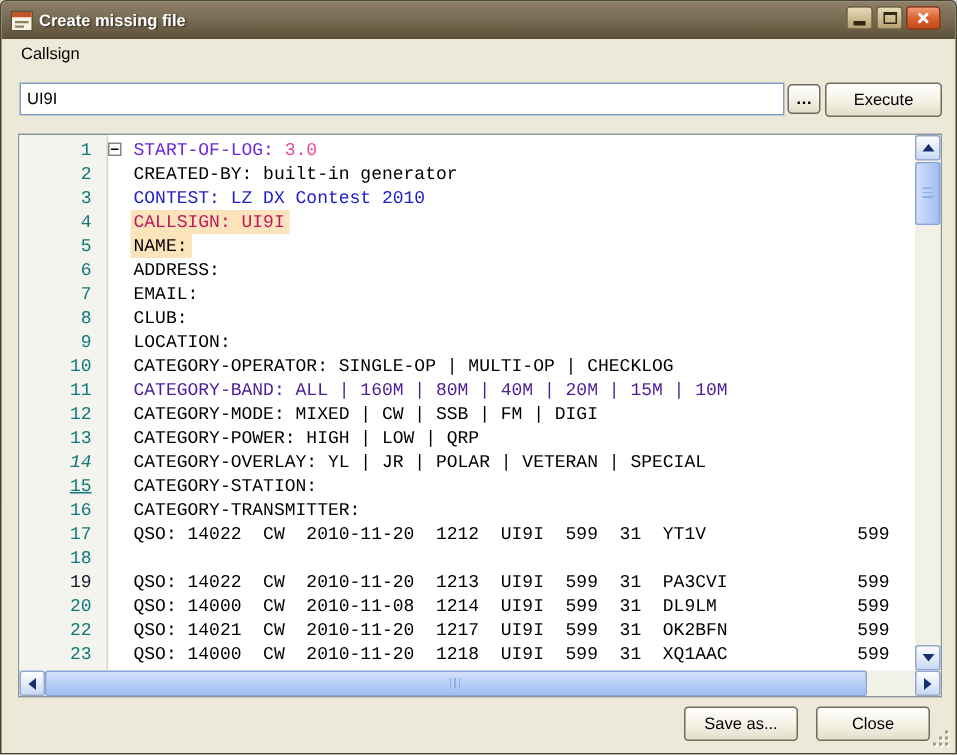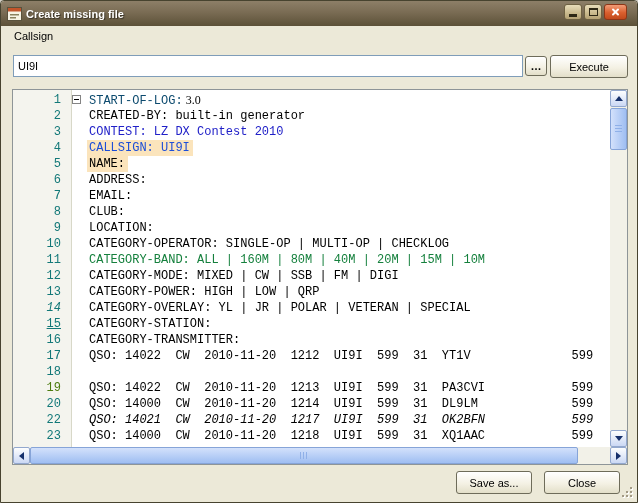--- a/index.html
+++ b/index.html
@@ -143,41 +143,41 @@
     </span>
   </div>
 
   <div class="lbl-callsign">Callsign</div>
   <input class="edit" type="text" value="UI9I" style="">
   <button class="btn btn-browse">…</button>
   <button class="btn btn-execute">Execute</button>
 
   <div class="editor">
     <div class="ed-viewport">
-        <div class="ed-row"><span class="ed-num" style="color: rgb(18, 120, 120);">1</span><span class="ed-fold"><span class="fold-box"></span></span><span class="ed-text"><span style="color: #0c4a6e; font-family: Liberation Mono, monospace;">START-OF-LOG:</span><span style="color: #000000; font-family: Liberation Serif, serif;"> 3.0</span></span></div>
+        <div class="ed-row"><span class="ed-num" style="color: rgb(18, 120, 120);">1</span><span class="ed-fold"><span class="fold-box"></span></span><span class="ed-text"><span style="color: #6d28d9; font-family: Liberation Mono, monospace;">START-OF-LOG:</span><span style="color: #ec4899;"> 3.0</span></span></div>
         <div class="ed-row"><span class="ed-num" style="color: rgb(18, 120, 120);">2</span><span class="ed-fold"></span><span class="ed-text"><span style="color: rgb(0, 0, 0);">CREATED-BY: built-in generator</span></span></div>
         <div class="ed-row"><span class="ed-num" style="color: rgb(18, 120, 120);">3</span><span class="ed-fold"></span><span class="ed-text"><span style="color: rgb(32, 32, 200);">CONTEST: LZ DX Contest 2010</span></span></div>
-        <div class="ed-row"><span class="ed-num" style="color: rgb(18, 120, 120);">4</span><span class="ed-fold"></span><span class="ed-text hl" style="background: rgb(251, 228, 188);"><span style="color: #1d4ed8; text-align: center;">CALLSIGN: UI9I</span></span></div>
+        <div class="ed-row"><span class="ed-num" style="color: rgb(18, 120, 120);">4</span><span class="ed-fold"></span><span class="ed-text hl" style="background: rgb(251, 228, 188);"><span style="color: #be185d; text-align: center;">CALLSIGN: UI9I</span></span></div>
         <div class="ed-row"><span class="ed-num" style="color: rgb(18, 120, 120);">5</span><span class="ed-fold"></span><span class="ed-text hl" style="background: rgb(251, 228, 188);"><span style="color: rgb(0, 0, 0);">NAME:</span></span></div>
         <div class="ed-row"><span class="ed-num" style="color: rgb(18, 120, 120);">6</span><span class="ed-fold"></span><span class="ed-text"><span style="color: rgb(0, 0, 0);">ADDRESS:</span></span></div>
         <div class="ed-row"><span class="ed-num" style="color: rgb(18, 120, 120);">7</span><span class="ed-fold"></span><span class="ed-text"><span style="color: rgb(0, 0, 0);">EMAIL:</span></span></div>
         <div class="ed-row"><span class="ed-num" style="color: rgb(18, 120, 120);">8</span><span class="ed-fold"></span><span class="ed-text"><span style="color: rgb(0, 0, 0);">CLUB:</span></span></div>
         <div class="ed-row"><span class="ed-num" style="color: rgb(18, 120, 120);">9</span><span class="ed-fold"></span><span class="ed-text"><span style="color: rgb(0, 0, 0);">LOCATION:</span></span></div>
         <div class="ed-row"><span class="ed-num" style="color: rgb(18, 120, 120);">10</span><span class="ed-fold"></span><span class="ed-text"><span style="color: rgb(0, 0, 0);">CATEGORY-OPERATOR: SINGLE-OP | MULTI-OP | CHECKLOG</span></span></div>
-        <div class="ed-row"><span class="ed-num" style="color: rgb(18, 120, 120); padding-left: 10px;">11</span><span class="ed-fold"></span><span class="ed-text"><span style="color: #15803d;">CATEGORY-BAND: ALL | 160M | 80M | 40M | 20M | 15M | 10M</span></span></div>
+        <div class="ed-row"><span class="ed-num" style="color: rgb(18, 120, 120); padding-left: 10px;">11</span><span class="ed-fold"></span><span class="ed-text"><span style="color: #4c1d95;">CATEGORY-BAND: ALL | 160M | 80M | 40M | 20M | 15M | 10M</span></span></div>
         <div class="ed-row"><span class="ed-num" style="color: rgb(18, 120, 120);">12</span><span class="ed-fold"></span><span class="ed-text"><span style="color: rgb(0, 0, 0);">CATEGORY-MODE: MIXED | CW | SSB | FM | DIGI</span></span></div>
         <div class="ed-row"><span class="ed-num" style="color: rgb(18, 120, 120);">13</span><span class="ed-fold"></span><span class="ed-text"><span style="color: rgb(0, 0, 0);">CATEGORY-POWER: HIGH | LOW | QRP</span></span></div>
         <div class="ed-row"><span class="ed-num" style="color: rgb(18, 120, 120); font-style: italic;">14</span><span class="ed-fold"></span><span class="ed-text"><span style="color: rgb(0, 0, 0);">CATEGORY-OVERLAY: YL | JR | POLAR | VETERAN | SPECIAL</span></span></div>
         <div class="ed-row"><span class="ed-num" style="color: rgb(18, 120, 120); text-decoration: underline;">15</span><span class="ed-fold"></span><span class="ed-text"><span style="color: rgb(0, 0, 0);">CATEGORY-STATION:</span></span></div>
         <div class="ed-row"><span class="ed-num" style="color: rgb(18, 120, 120);">16</span><span class="ed-fold"></span><span class="ed-text"><span style="color: rgb(0, 0, 0);">CATEGORY-TRANSMITTER:</span></span></div>
         <div class="ed-row"><span class="ed-num" style="color: rgb(18, 120, 120);">17</span><span class="ed-fold"></span><span class="ed-text"><span style="color: rgb(0, 0, 0);">QSO: 14022  CW  2010-11-20  1212  UI9I  599  31  YT1V              599</span></span></div>
         <div class="ed-row"><span class="ed-num" style="color: rgb(18, 120, 120);">18</span><span class="ed-fold"></span></div>
-        <div class="ed-row"><span class="ed-num" style="color: #4d7c0f;">19</span><span class="ed-fold"></span><span class="ed-text"><span style="color: rgb(0, 0, 0);">QSO: 14022  CW  2010-11-20  1213  UI9I  599  31  PA3CVI            599</span></span></div>
-        <div class="ed-row"><span class="ed-num" style="color: rgb(18, 120, 120);">20</span><span class="ed-fold"></span><span class="ed-text"><span style="color: rgb(0, 0, 0);">QSO: 14000  CW  2010-11-20  1214  UI9I  599  31  DL9LM             599</span></span></div>
-        <div class="ed-row"><span class="ed-num" style="color: rgb(18, 120, 120);">22</span><span class="ed-fold"></span><span class="ed-text"><span style="color: rgb(0, 0, 0); font-style: italic;">QSO: 14021  CW  2010-11-20  1217  UI9I  599  31  OK2BFN            599</span></span></div>
+        <div class="ed-row"><span class="ed-num" style="color: #0f172a;">19</span><span class="ed-fold"></span><span class="ed-text"><span style="color: rgb(0, 0, 0);">QSO: 14022  CW  2010-11-20  1213  UI9I  599  31  PA3CVI            599</span></span></div>
+        <div class="ed-row"><span class="ed-num" style="color: rgb(18, 120, 120);">20</span><span class="ed-fold"></span><span class="ed-text"><span style="color: rgb(0, 0, 0);">QSO: 14000  CW  2010-11-08  1214  UI9I  599  31  DL9LM             599</span></span></div>
+        <div class="ed-row"><span class="ed-num" style="color: rgb(18, 120, 120);">22</span><span class="ed-fold"></span><span class="ed-text"><span style="color: rgb(0, 0, 0);">QSO: 14021  CW  2010-11-20  1217  UI9I  599  31  OK2BFN            599</span></span></div>
         <div class="ed-row"><span class="ed-num" style="color: rgb(18, 120, 120);">23</span><span class="ed-fold"></span><span class="ed-text"><span style="color: rgb(0, 0, 0);">QSO: 14000  CW  2010-11-20  1218  UI9I  599  31  XQ1AAC            599</span></span></div>
       </div>
 
     <div class="vscroll">
       <div class="sb-btn sb-up">
         <span class="tri tri-up"></span>
       </div>
       <div class="v-thumb"></div>
       <div class="sb-btn sb-down">
         <span class="tri tri-down"></span>

